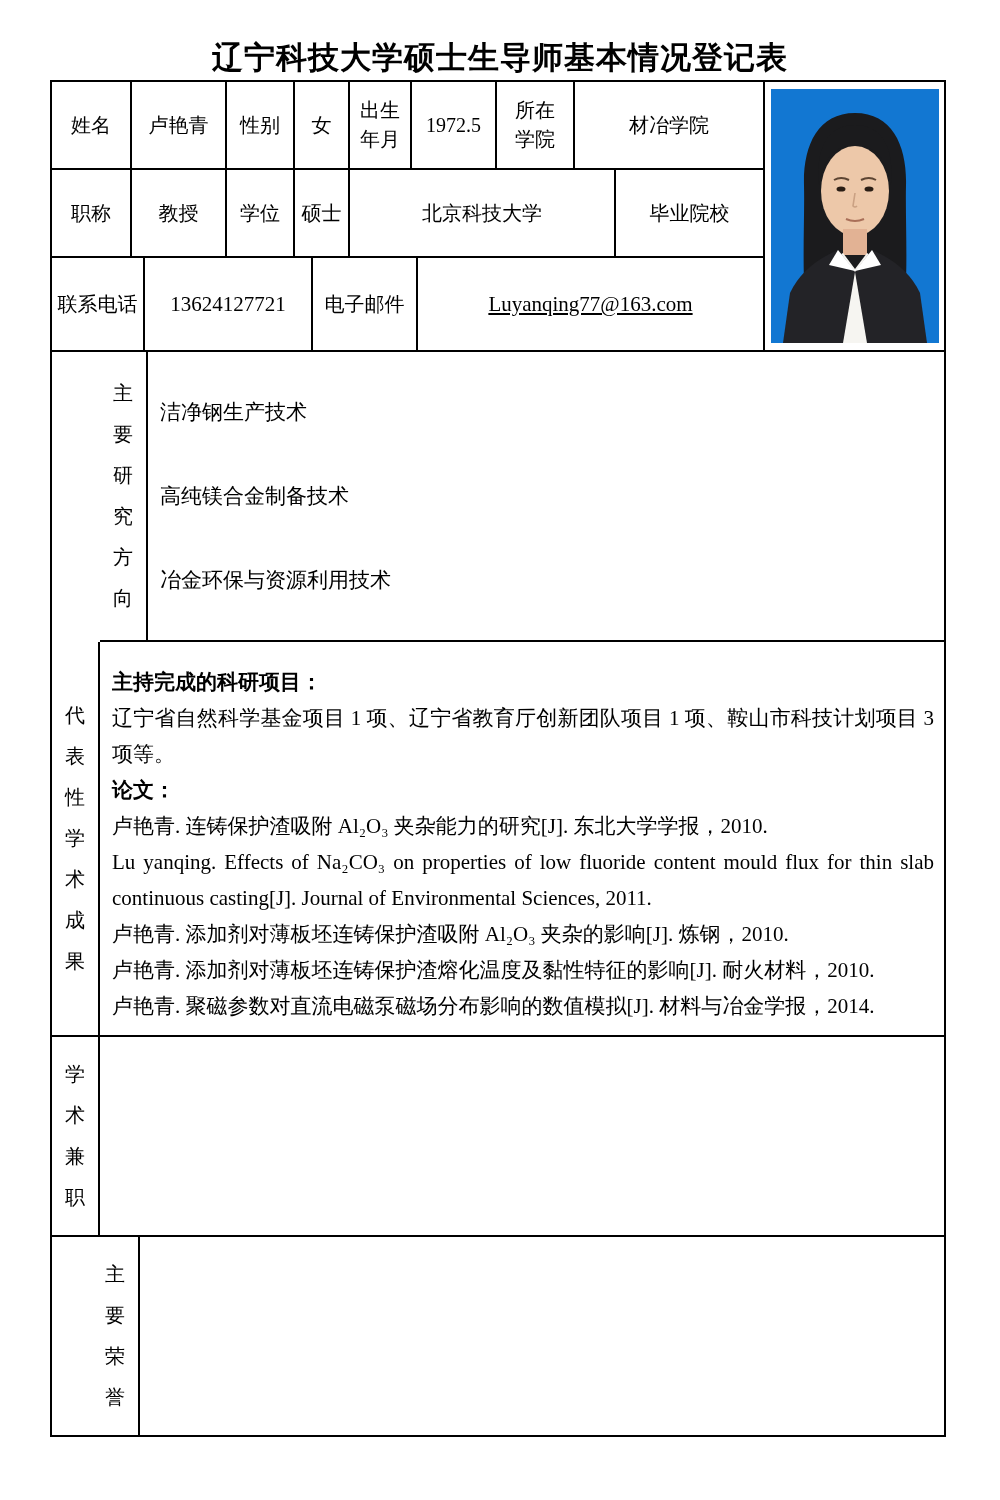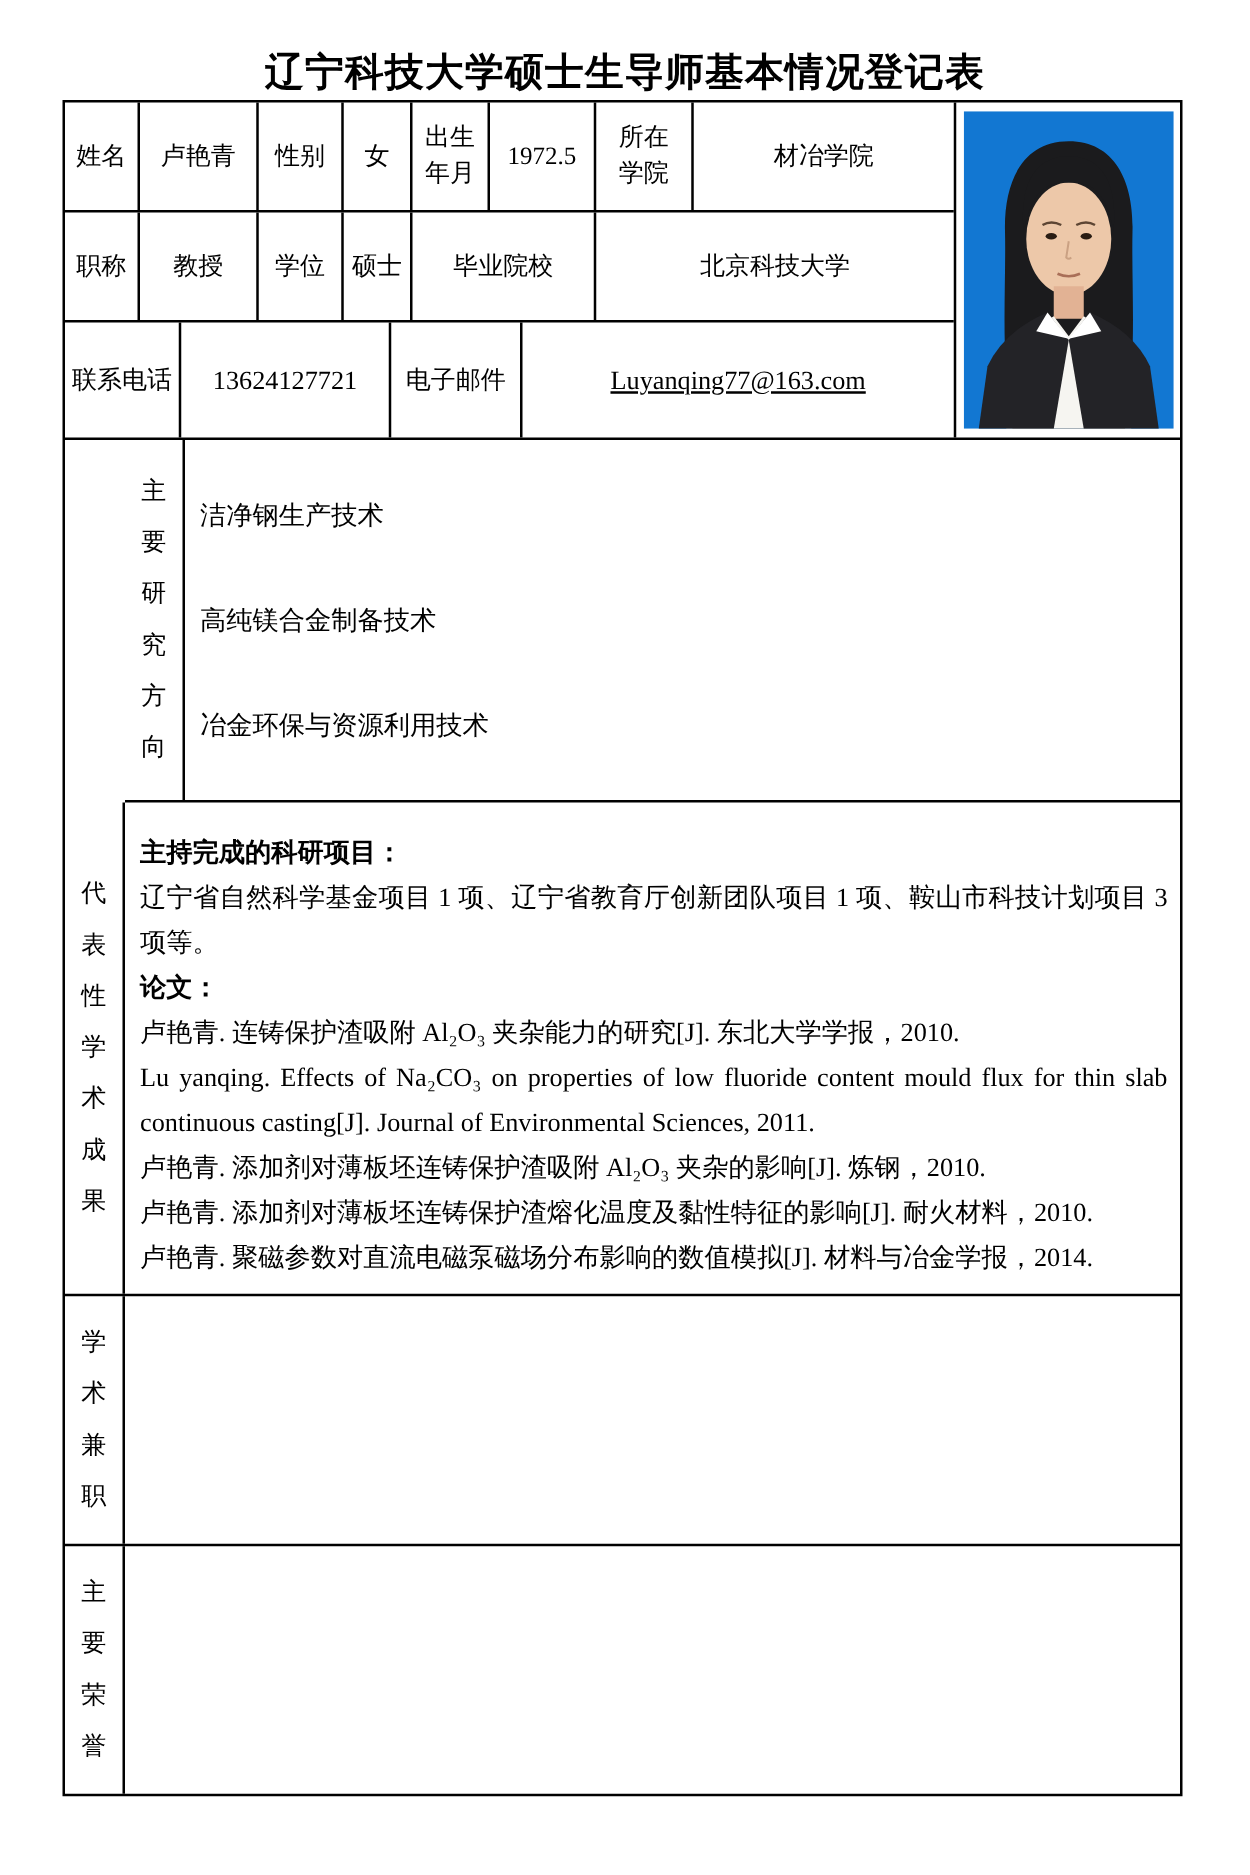--- a/index.html
+++ b/index.html
@@ -27,33 +27,33 @@
   .top { display: flex; border-bottom: 2px solid #000; }
   .top-left { width: 713px; border-right: 2px solid #000; display: flex; flex-direction: column; }
   .row { display: flex; height: 88px; border-bottom: 2px solid #000; }
   .row.last { height: 92px; border-bottom: none; }
   .cell {
     border-right: 2px solid #000;
     display: flex; align-items: center; justify-content: center;
     text-align: center; font-size: 20px; padding: 2px 4px; line-height: 1.45;
   }
   .cell:last-child { border-right: none; }
-  .w63{width:60px} .w95{width:95px} .w68{width:68px} .w55{width:55px}
+  .w63{width:80px} .w95{width:95px} .w68{width:68px} .w55{width:55px}
   .w62{width:62px; padding:2px 7px;} .w85{width:85px} .w78{width:78px; padding:2px 10px;}
   .w93{width:93px} .w188{width:168px} .w147{width:147px} .w105{width:105px}
   .grow { flex: 1; }
   .email a, .email span { text-decoration: underline; color: #000; font-size: 21px; }
   .phone { font-size: 21px; }
 
   .photo-cell { width: 179px; display: flex; align-items: center; justify-content: center; }
   .photo-cell svg { display: block; }
 
   
   .section { display: flex; border-bottom: 2px solid #000; }
-  .section:last-child { border-bottom: none; }
+  .section:last-child { border-bottom: none; padding-left: 40px; }
   .sec-label {
     width: 48px; border-right: 2px solid #000;
     display: flex; align-items: center; justify-content: center; text-align: center;
   }
   .vtext { width: 22px; font-size: 20px; line-height: 2.05; word-break: break-all; }
   .sec-research { height: 290px; margin-left: 48px; }
   .sec-achievements { height: 395px; }
   .sec-positions { height: 200px; }
   .sec-honors { height: 198px; }
 
@@ -87,22 +87,22 @@
           <div class="cell w85">1972.5</div>
           <div class="cell w78">所在学院</div>
           <div class="cell grow">材冶学院</div>
         </div>
 
         <div class="row">
           <div class="cell w63">职称</div>
           <div class="cell w95">教授</div>
           <div class="cell w68">学位</div>
           <div class="cell w55">硕士</div>
+          <div class="cell grow">北京科技大学</div>
           <div class="cell w147">毕业院校</div>
-          <div class="cell grow">北京科技大学</div>
         </div>
 
         <div class="row last">
           <div class="cell w93">联系电话</div>
           <div class="cell w188 phone">13624127721</div>
           <div class="cell w105">电子邮件</div>
           <div class="cell grow email">
             <span>Luyanqing77@163.com</span>
           </div>
         </div>

